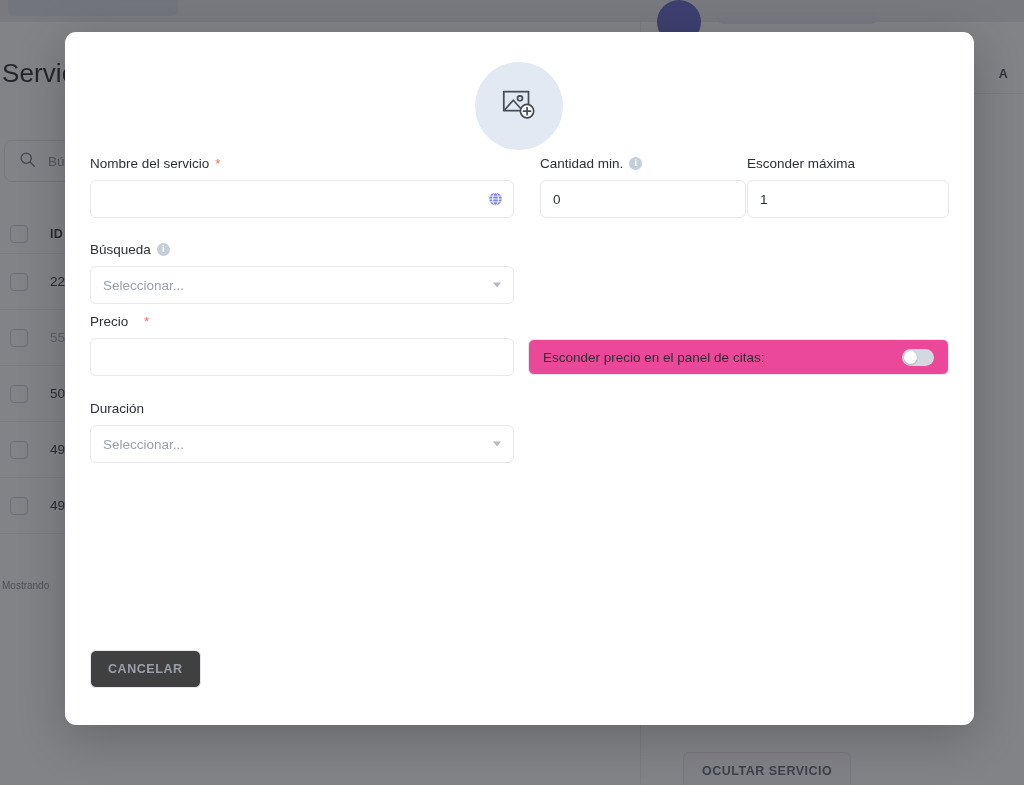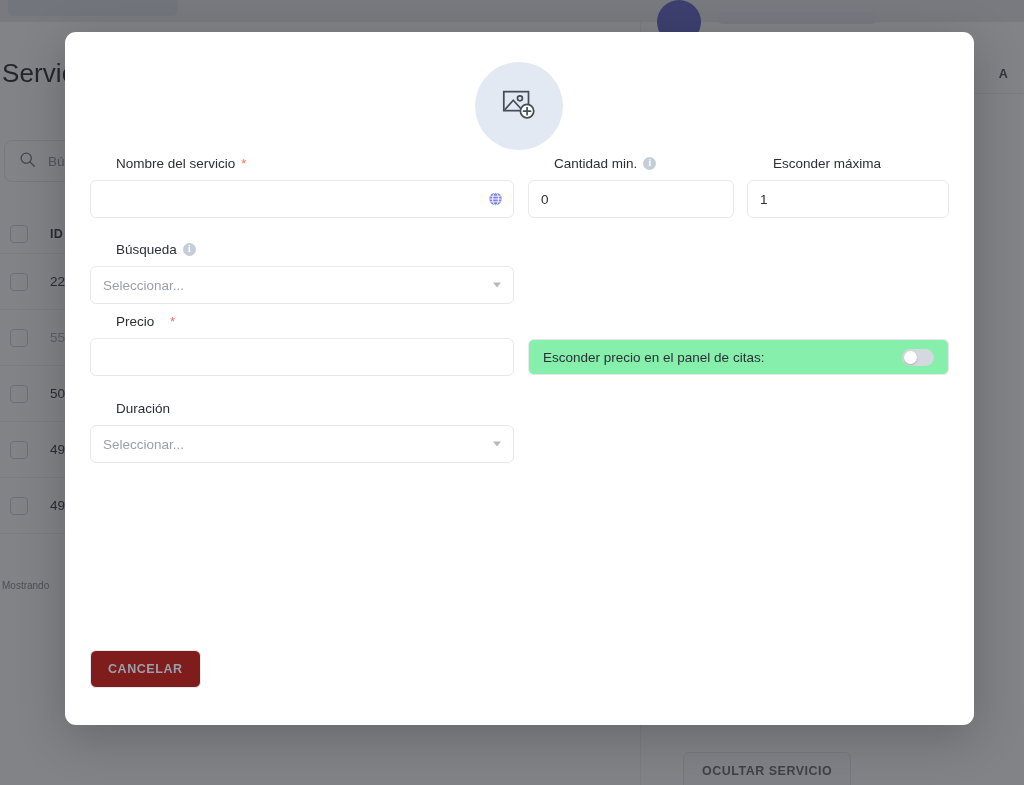--- a/index.html
+++ b/index.html
@@ -248,21 +248,20 @@
   .row { position: relative; }
 
   .label {
     font-size: 13.5px;
     color: #2b2f37;
     margin-bottom: 9px;
     display: flex;
     align-items: center;
     gap: 6px;
     white-space: nowrap;
-    margin-left: 26px;
   }
   .req { color: #ff6b5b; font-size: 13px; }
 
   .info-icon {
     width: 13px; height: 13px;
     border-radius: 50%;
     background: #c5cdd8;
     color: #fff;
     font-size: 9.5px;
     font-weight: 700;
@@ -303,21 +302,21 @@
     width: 0; height: 0;
     border-left: 4px solid transparent;
     border-right: 4px solid transparent;
     border-top: 5px solid #b4b9c2;
   }
 
   .toggle-box {
     height: 36px;
     border: 1px solid #e6e8ee;
     border-radius: 6px;
-    background: #86efac;
+    background: #ec4899;
     display: flex;
     align-items: center;
     justify-content: space-between;
     padding: 0 14px;
   }
   .toggle-label {
     font-size: 13.5px;
     color: #2b2f37;
     white-space: nowrap;
   }
@@ -361,21 +360,21 @@
     border-radius: 6px;
     font-size: 12.5px;
     font-weight: 700;
     letter-spacing: .55px;
     padding: 11px 17px;
     white-space: nowrap;
     cursor: pointer;
     border: 1px solid transparent;
   }
   .btn-cancel {
-    background: #7f1d1d;
+    background: #404040;
     border-color: #e6e8ee;
     color: #9aa0ab;
   }
   .btn-save {
     background: #20c177;
     color: #ffffff;
     padding: 11px 19px;
   }
 </style>
 </head>
@@ -485,21 +484,21 @@
                   <circle cx="8" cy="8" r="6.6" fill="#7d81e0"></circle>
                   <ellipse cx="8" cy="8" rx="3.1" ry="6.6" stroke="#ffffff" stroke-width="1"></ellipse>
                   <line x1="1.4" y1="8" x2="14.6" y2="8" stroke="#ffffff" stroke-width="1"></line>
                   <line x1="2.4" y1="5" x2="13.6" y2="5" stroke="#ffffff" stroke-width="0.9"></line>
                   <line x1="2.4" y1="11" x2="13.6" y2="11" stroke="#ffffff" stroke-width="0.9"></line>
                 </svg>
               </span>
             </div>
           </div>
 
-          <div style="position:absolute; left:438px; top:0; width:206px;">
+          <div style="position:absolute; left:450px; top:0; width:206px;">
             <div class="label">
               <span>Cantidad min.</span>
               <span class="info-icon">i</span>
             </div>
             <div class="input tall">
               <span>0</span>
             </div>
           </div>
 
           <div style="position:absolute; left:657px; top:0; width:202px;">

